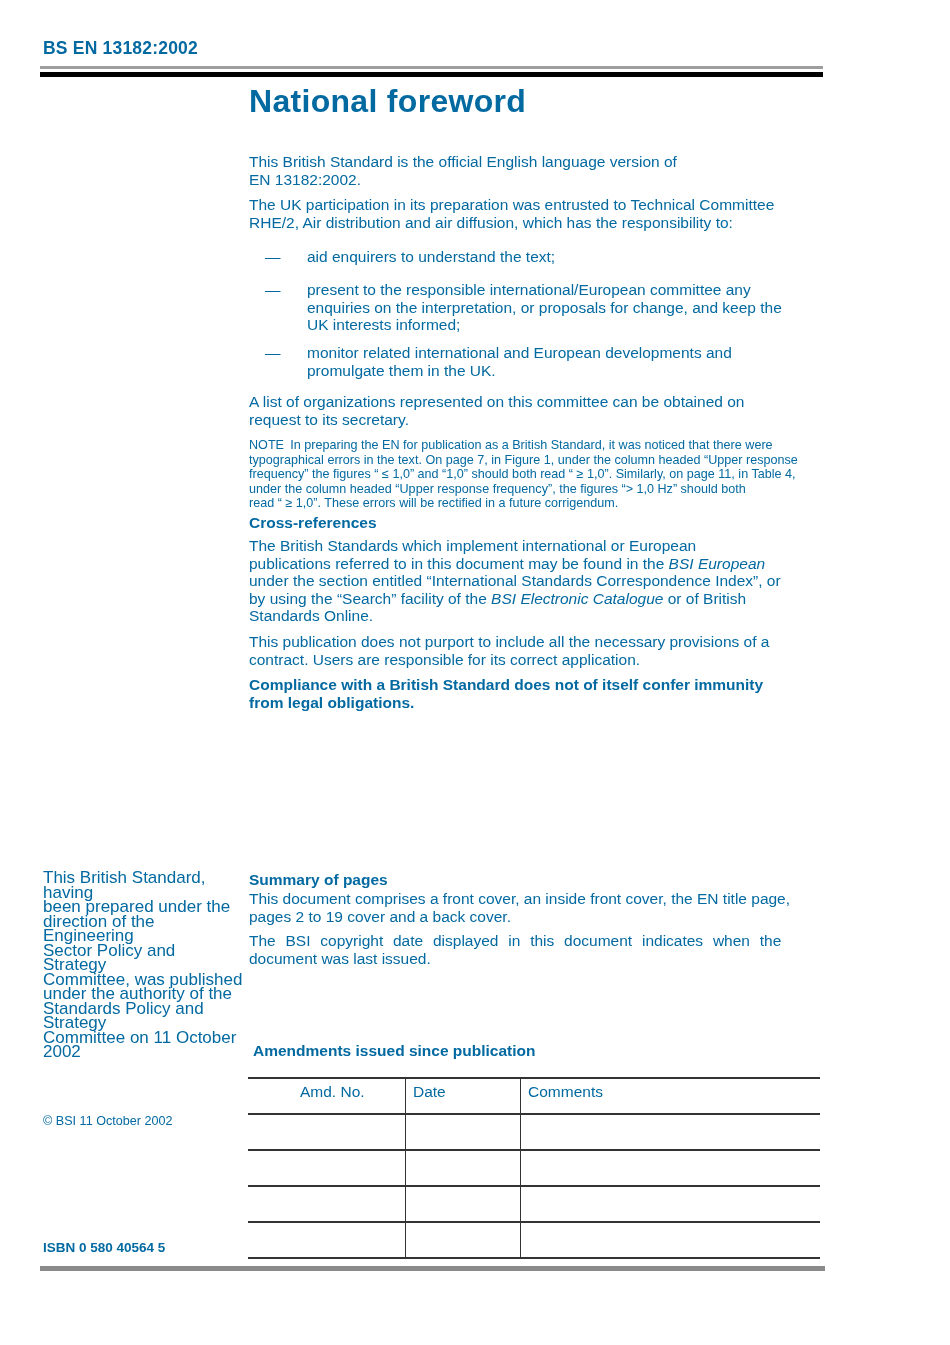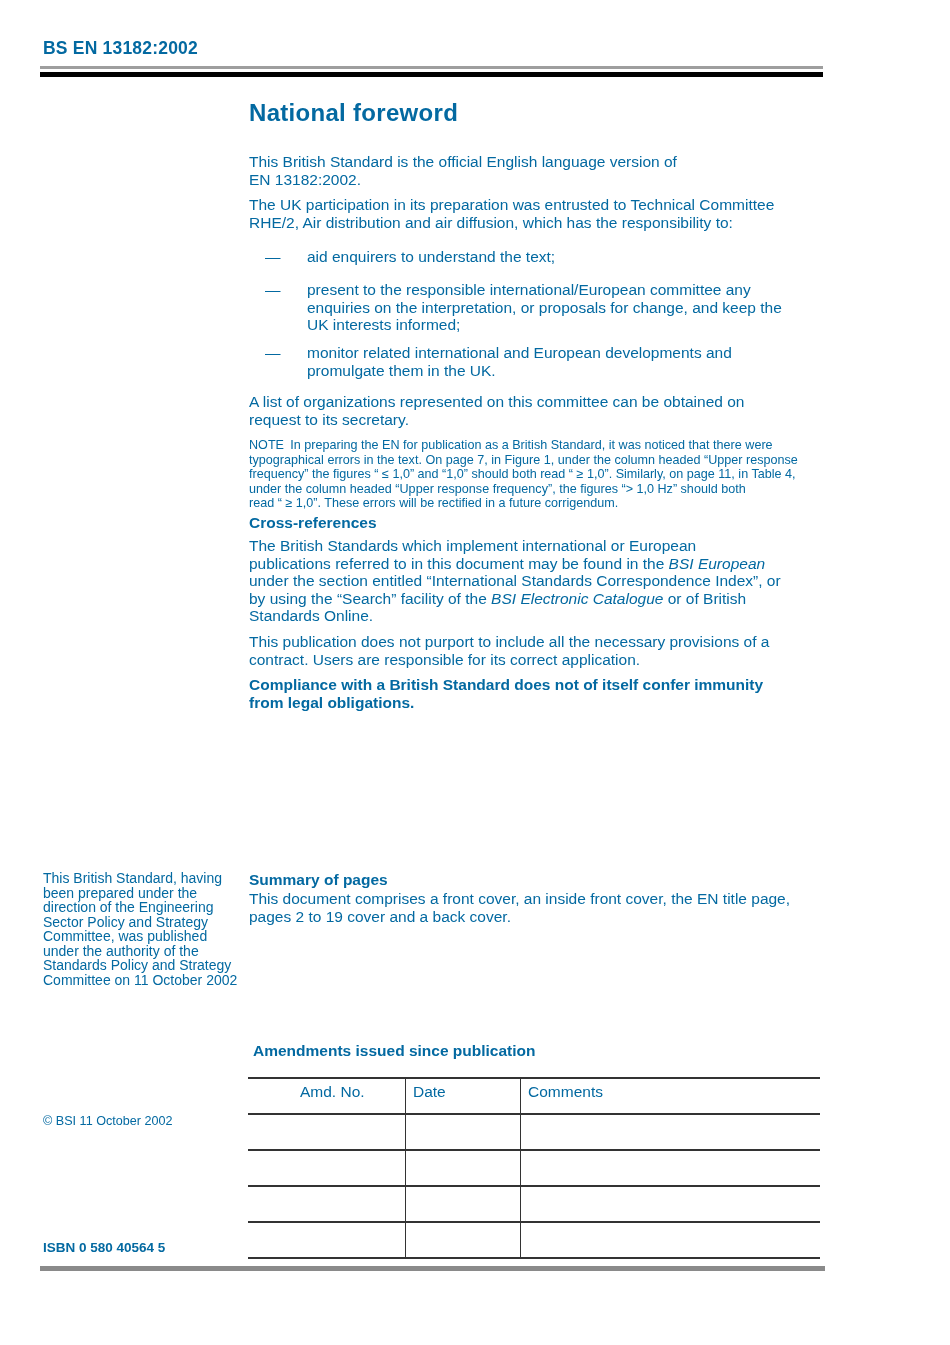--- a/index.html
+++ b/index.html
@@ -23,22 +23,22 @@
     left: 43px; top: 38px;
     font-size: 17.5px;
     font-weight: bold;
     letter-spacing: 0.2px;
   }
   .rule-top-gray  { left: 40px; top: 66px;  width: 783px; height: 3px; background: #9e9e9e; }
   .rule-top-black { left: 40px; top: 72px;  width: 783px; height: 5px; background: #000000; }
   .rule-bottom    { left: 40px; top: 1266px; width: 785px; height: 5px; background: #8a8a8a; }
 
   .doc-title {
-    left: 249px; top: 99px;
-    font-size: 24px;
+    left: 249px; top: 83px;
+    font-size: 32px;
     font-weight: bold;
     letter-spacing: 0.3px;
   }
 
   .body-text {
     font-size: 15.5px;
     line-height: 17.6px;
   }
   .p-version     { left: 249px; top: 153px; }
   .p-uk          { left: 249px; top: 196px; }
@@ -61,21 +61,21 @@
   }
   .h-crossref    { left: 249px; top: 514px; }
   .p-crossref    { left: 249px; top: 537px; }
   .p-publication { left: 249px; top: 633px; }
   .p-compliance  { left: 249px; top: 676px; font-weight: bold; }
   .i { font-style: italic; }
 
   .sidebar-note {
     left: 43px; top: 871px;
     width: 200px;
-    font-size: 14px;
+    font-size: 17px;
     line-height: 14.5px;
   }
   .h-summary  { left: 249px; top: 871px; }
   .p-summary1 { left: 249px; top: 890px; }
   .p-summary2 { left: 249px; top: 932px; }
   .p-summary2::first-line { word-spacing: 5.5px; }
 
   .h-amendments { left: 253px; top: 1042px; }
 
   .amend-table {
@@ -164,20 +164,22 @@
 direction of the Engineering
 Sector Policy and Strategy
 Committee, was published
 under the authority of the
 Standards Policy and Strategy
 Committee on 11 October 2002</div>
 
   <div class="abs sec-heading h-summary">Summary of pages</div>
   <div class="abs body-text pre p-summary1">This document comprises a front cover, an inside front cover, the EN title page,
 pages 2 to 19 cover and a back cover.</div>
+  <div class="abs body-text pre p-summary2">The BSI copyright date displayed in this document indicates when the
+document was last issued.</div>
 
   <div class="abs sec-heading h-amendments">Amendments issued since publication</div>
 
   <div class="abs amend-table">
     <div class="amend-row">
       <div class="amend-cell col-amd">Amd. No.</div>
       <div class="amend-cell col-date">Date</div>
       <div class="amend-cell col-comments">Comments</div>
     </div>
     <div class="amend-row">

